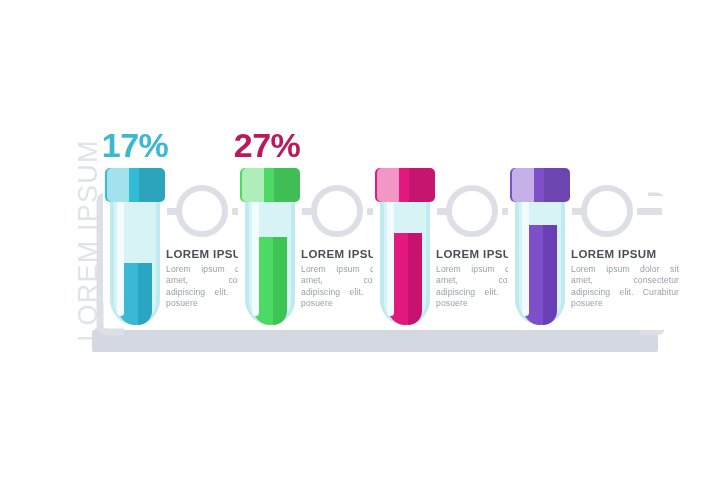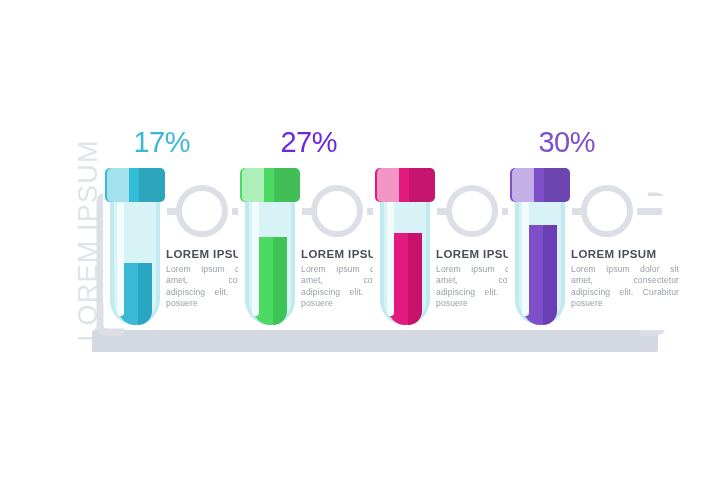--- a/index.html
+++ b/index.html
@@ -63,23 +63,23 @@
     height:7px;
     background:#dcdfe6;
     border-radius:1px;
   }
 
   
   .pct{
     position:absolute;
     top:126px;
     width:110px;
-    text-align:right;
-    font-size:29px;
-    font-weight:400;
+    text-align:center;
+    font-size:34px;
+    font-weight:700;
     letter-spacing:-0.5px;
   }
 
   
   .tube-wrap{position:absolute;top:168px;width:64px;height:162px;}
   .tube-halo{
     position:absolute;left:0;top:6px;
     width:64px;height:156px;
     background:#ffffff;
     border-radius:0 0 32px 32px;
@@ -199,21 +199,21 @@
     <div class="cap" style="background:#33bcd6">
       <div class="cap-light"></div>
       <div class="cap-dark"></div>
     </div>
   </div>
   <div class="txt" style="left:166px">
     <h3>LOREM IPSUM</h3>
     <p>Lorem ipsum dolor sit amet, consectetur adipiscing elit. Curabitur posuere</p>
   </div>
 
-  <div class="pct" style="left:227px;color:#6d28d9">27%</div>
+  <div class="pct" style="left:212px;color:#be185d">27%</div>
   <div class="tube-wrap" style="left:238px">
     <div class="tube-halo"></div>
     <div class="tube-glass"></div>
     <div class="tube-glass-inner"></div>
     <div class="liquid" style="bottom:5px;height:88px;background:#4cd964"></div>
     <div class="liquid-shade" style="bottom:5px;height:88px;background:#3ec455;border-radius:0 0 17px 0"></div>
     <div class="tube-shine"></div>
     <div class="cap" style="background:#4cd964">
       <div class="cap-light"></div>
       <div class="cap-dark"></div>
@@ -234,21 +234,20 @@
     <div class="cap" style="background:#e2197f">
       <div class="cap-light"></div>
       <div class="cap-dark"></div>
     </div>
   </div>
   <div class="txt" style="left:436px">
     <h3>LOREM IPSUM</h3>
     <p>Lorem ipsum dolor sit amet, consectetur adipiscing elit. Curabitur posuere</p>
   </div>
 
-  <div class="pct" style="left:485px;color:#7d4fc9">30%</div>
   <div class="tube-wrap" style="left:508px">
     <div class="tube-halo"></div>
     <div class="tube-glass"></div>
     <div class="tube-glass-inner"></div>
     <div class="liquid" style="bottom:5px;height:100px;background:#7d4fc9"></div>
     <div class="liquid-shade" style="bottom:5px;height:100px;background:#6a3fb5;border-radius:0 0 17px 0"></div>
     <div class="tube-shine"></div>
     <div class="cap" style="background:#7d4fc9">
       <div class="cap-light"></div>
       <div class="cap-dark"></div>

